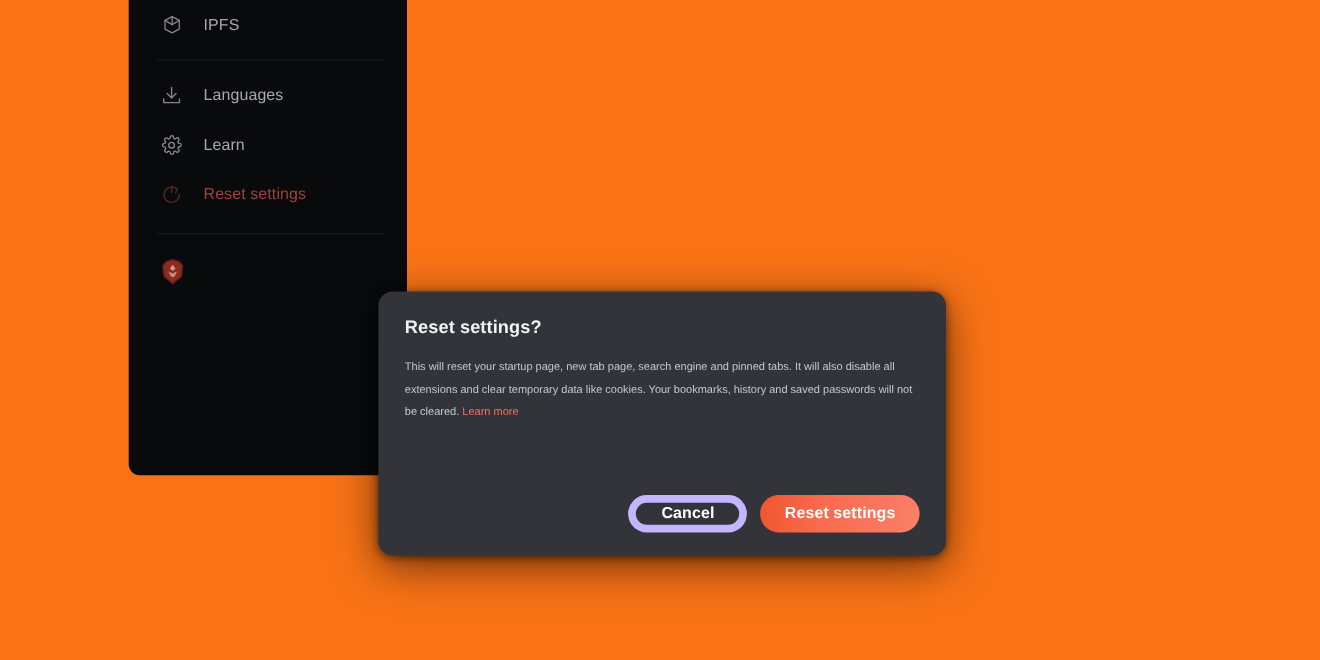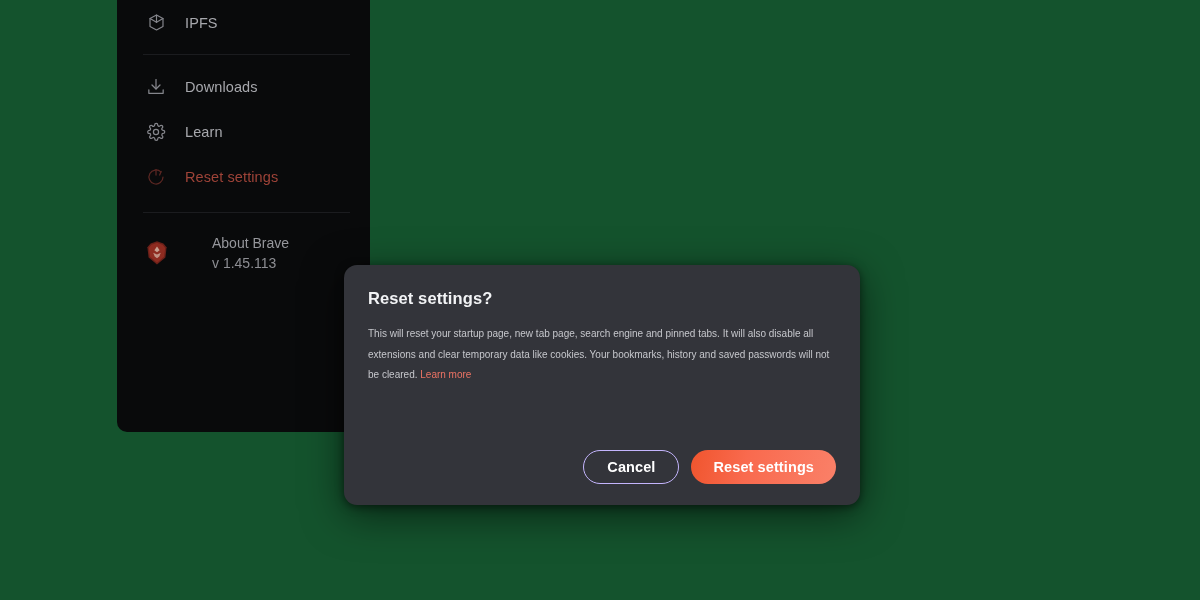--- a/index.html
+++ b/index.html
@@ -9,21 +9,21 @@
     height: 600px;
     background: #0d0d0f;
     font-family: "Liberation Sans", sans-serif;
     overflow: hidden;
   }
 
   #root {
     position: relative;
     width: 1200px;
     height: 600px;
-    background: #14532d;
+    background: #f97316;
   }
 
   
   .sidebar-panel {
     position: absolute;
     left: 117px;
     top: -40px;
     width: 253px;
     height: 472px;
     background: #090a0b;
@@ -161,21 +161,21 @@
     justify-content: center;
     box-sizing: border-box;
     cursor: pointer;
     letter-spacing: 0.1px;
     white-space: nowrap;
   }
 
   .btn-cancel {
     padding: 0 23px;
     background: transparent;
-    border: 1px solid #c4b5fd;
+    border: 7px solid #c4b5fd;
     color: #ffffff;
   }
 
   .btn-primary {
     padding: 0 22px;
     border: none;
     color: #ffffff;
     background: linear-gradient(100deg, #f0552e 0%, #f96a4e 38%, #fa8068 100%);
   }
 </style>
@@ -205,21 +205,21 @@
 
 
       <div class="nav-item">
         <span class="nav-icon">
           <svg width="20" height="20" viewBox="0 0 24 24" fill="none" stroke="currentColor" stroke-width="1.5" stroke-linecap="round" stroke-linejoin="round">
             <path d="M12 3v11"></path>
             <path d="M7.2 9.6 12 14.4l4.8-4.8"></path>
             <path d="M3.4 15.4v4.2h17.2v-4.2"></path>
           </svg>
         </span>
-        <span class="nav-label">Downloads</span>
+        <span class="nav-label">Languages</span>
       </div>
 
 
       <div class="nav-item">
         <span class="nav-icon">
           <svg width="20" height="20" viewBox="0 0 24 24" fill="none" stroke="currentColor" stroke-width="1.5" stroke-linecap="round" stroke-linejoin="round">
             <circle cx="12" cy="12" r="3.1"></circle>
             <path d="M19.1 14.6a1.5 1.5 0 0 0 .3 1.7l.1.1a1.85 1.85 0 1 1-2.6 2.6l-.1-.1a1.5 1.5 0 0 0-1.7-.3 1.5 1.5 0 0 0-.9 1.4v.2a1.85 1.85 0 1 1-3.7 0v-.1a1.5 1.5 0 0 0-1-1.4 1.5 1.5 0 0 0-1.7.3l-.1.1a1.85 1.85 0 1 1-2.6-2.6l.1-.1a1.5 1.5 0 0 0 .3-1.7 1.5 1.5 0 0 0-1.4-.9h-.2a1.85 1.85 0 1 1 0-3.7h.1a1.5 1.5 0 0 0 1.4-1 1.5 1.5 0 0 0-.3-1.7l-.1-.1a1.85 1.85 0 1 1 2.6-2.6l.1.1a1.5 1.5 0 0 0 1.7.3h.1a1.5 1.5 0 0 0 .9-1.4v-.2a1.85 1.85 0 1 1 3.7 0v.1a1.5 1.5 0 0 0 .9 1.4 1.5 1.5 0 0 0 1.7-.3l.1-.1a1.85 1.85 0 1 1 2.6 2.6l-.1.1a1.5 1.5 0 0 0-.3 1.7v.1a1.5 1.5 0 0 0 1.4.9h.2a1.85 1.85 0 1 1 0 3.7h-.1a1.5 1.5 0 0 0-1.4.9z"></path>
           </svg>
         </span>
@@ -241,24 +241,20 @@
 
       <div class="about-row">
         <span class="about-icon">
           <svg width="24" height="26" viewBox="0 0 24 26">
             <path d="M12 1.2 18.4 3.4 21.6 7.3 20.4 17.6 12 24.6 3.6 17.6 2.4 7.3 5.6 3.4Z" fill="#6b2019"></path>
             <path d="M12 2.8 17.6 4.7 20.2 7.9 19.1 16.8 12 22.8 4.9 16.8 3.8 7.9 6.4 4.7Z" fill="#8e2b20"></path>
             <path d="M12 6.6 14.6 10.3 12 12.2 9.4 10.3Z" fill="#d9c7b6" opacity="0.75"></path>
             <path d="M8.2 12.8 12 14.6 15.8 12.8 14.3 16.4 12 18.2 9.7 16.4Z" fill="#e2d3c4" opacity="0.6"></path>
           </svg>
         </span>
-        <span class="about-text">
-          <span class="about-title">About Brave</span><br>
-          <span class="about-version">v 1.45.113</span>
-        </span>
       </div>
 
     </div>
   </div>
 
   <div class="modal">
 
     <div class="modal-title">Reset settings?</div>
 
     <div class="modal-body"><span>This will reset your startup page, new tab page, search engine and pinned tabs. It will also disable all extensions and clear temporary data like cookies. Your bookmarks, history and saved passwords will not be cleared. </span><a class="learn-more">Learn more</a></div>

